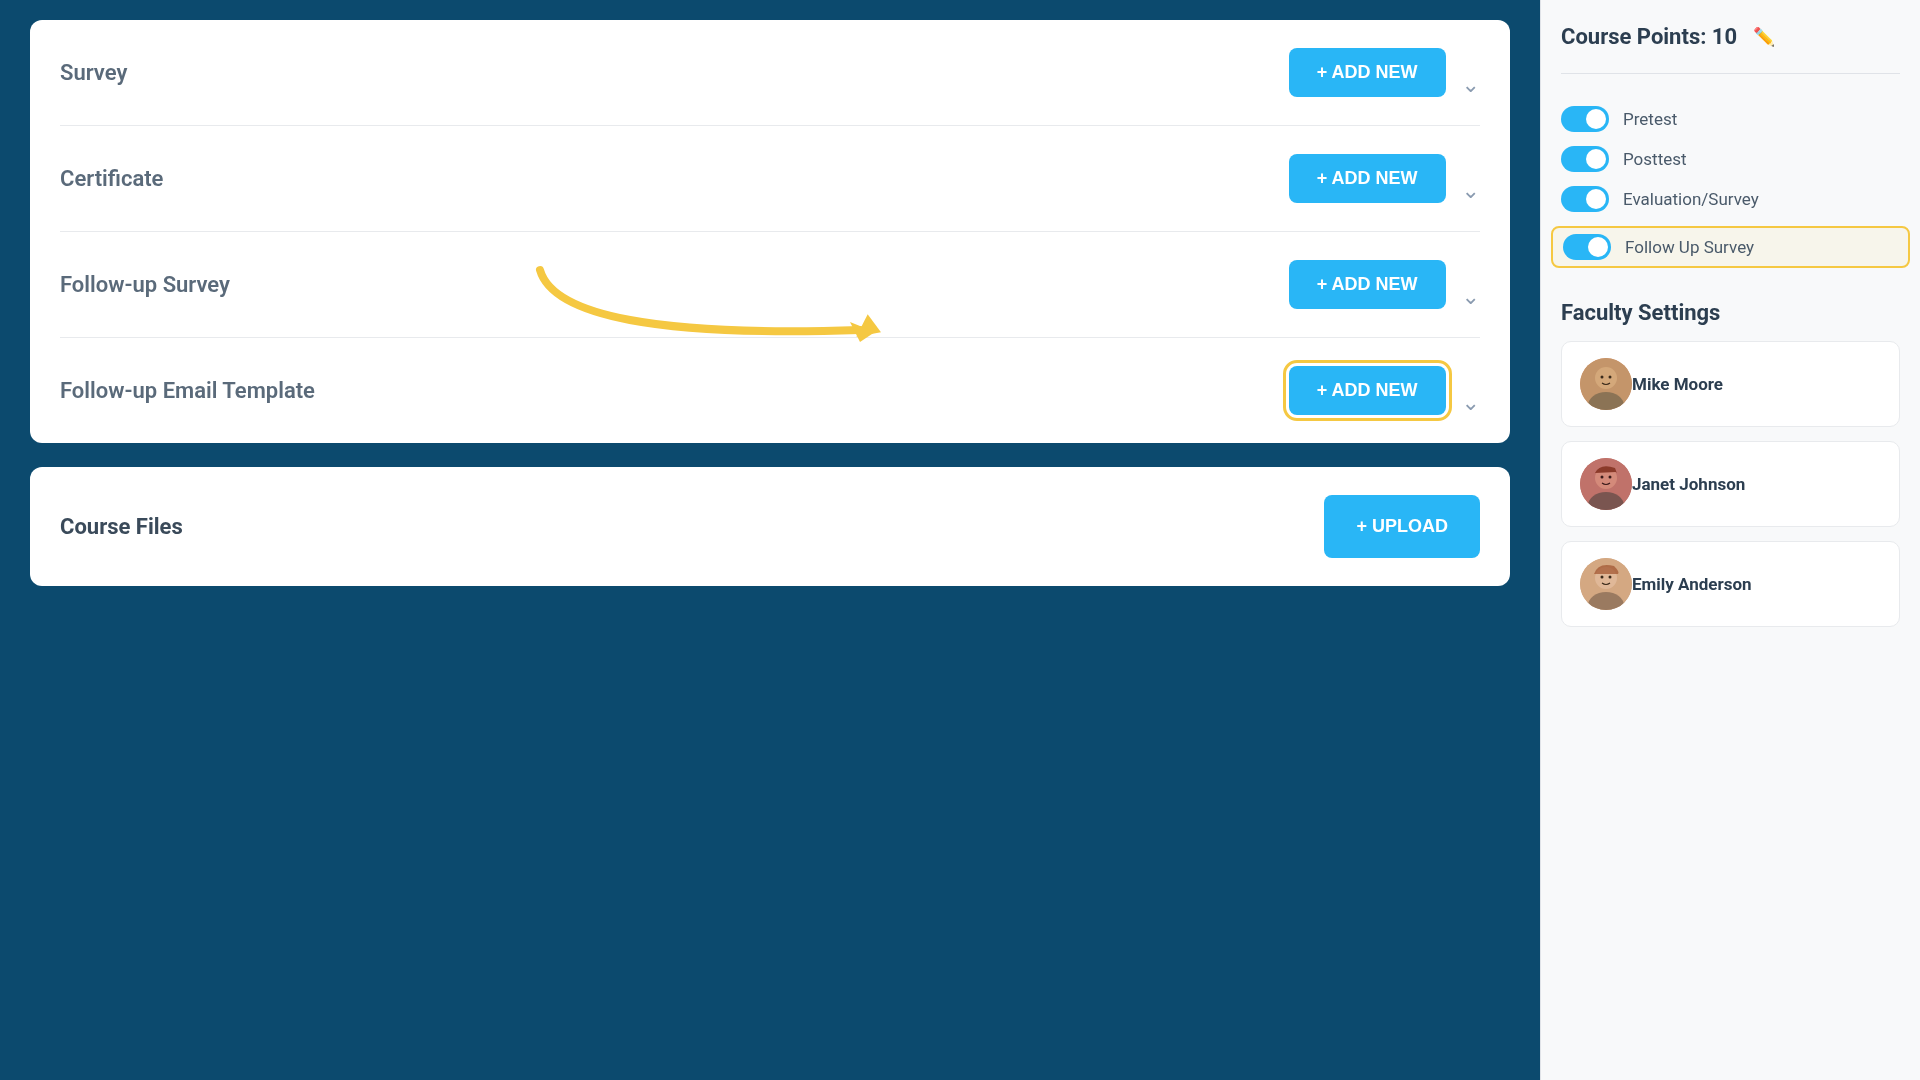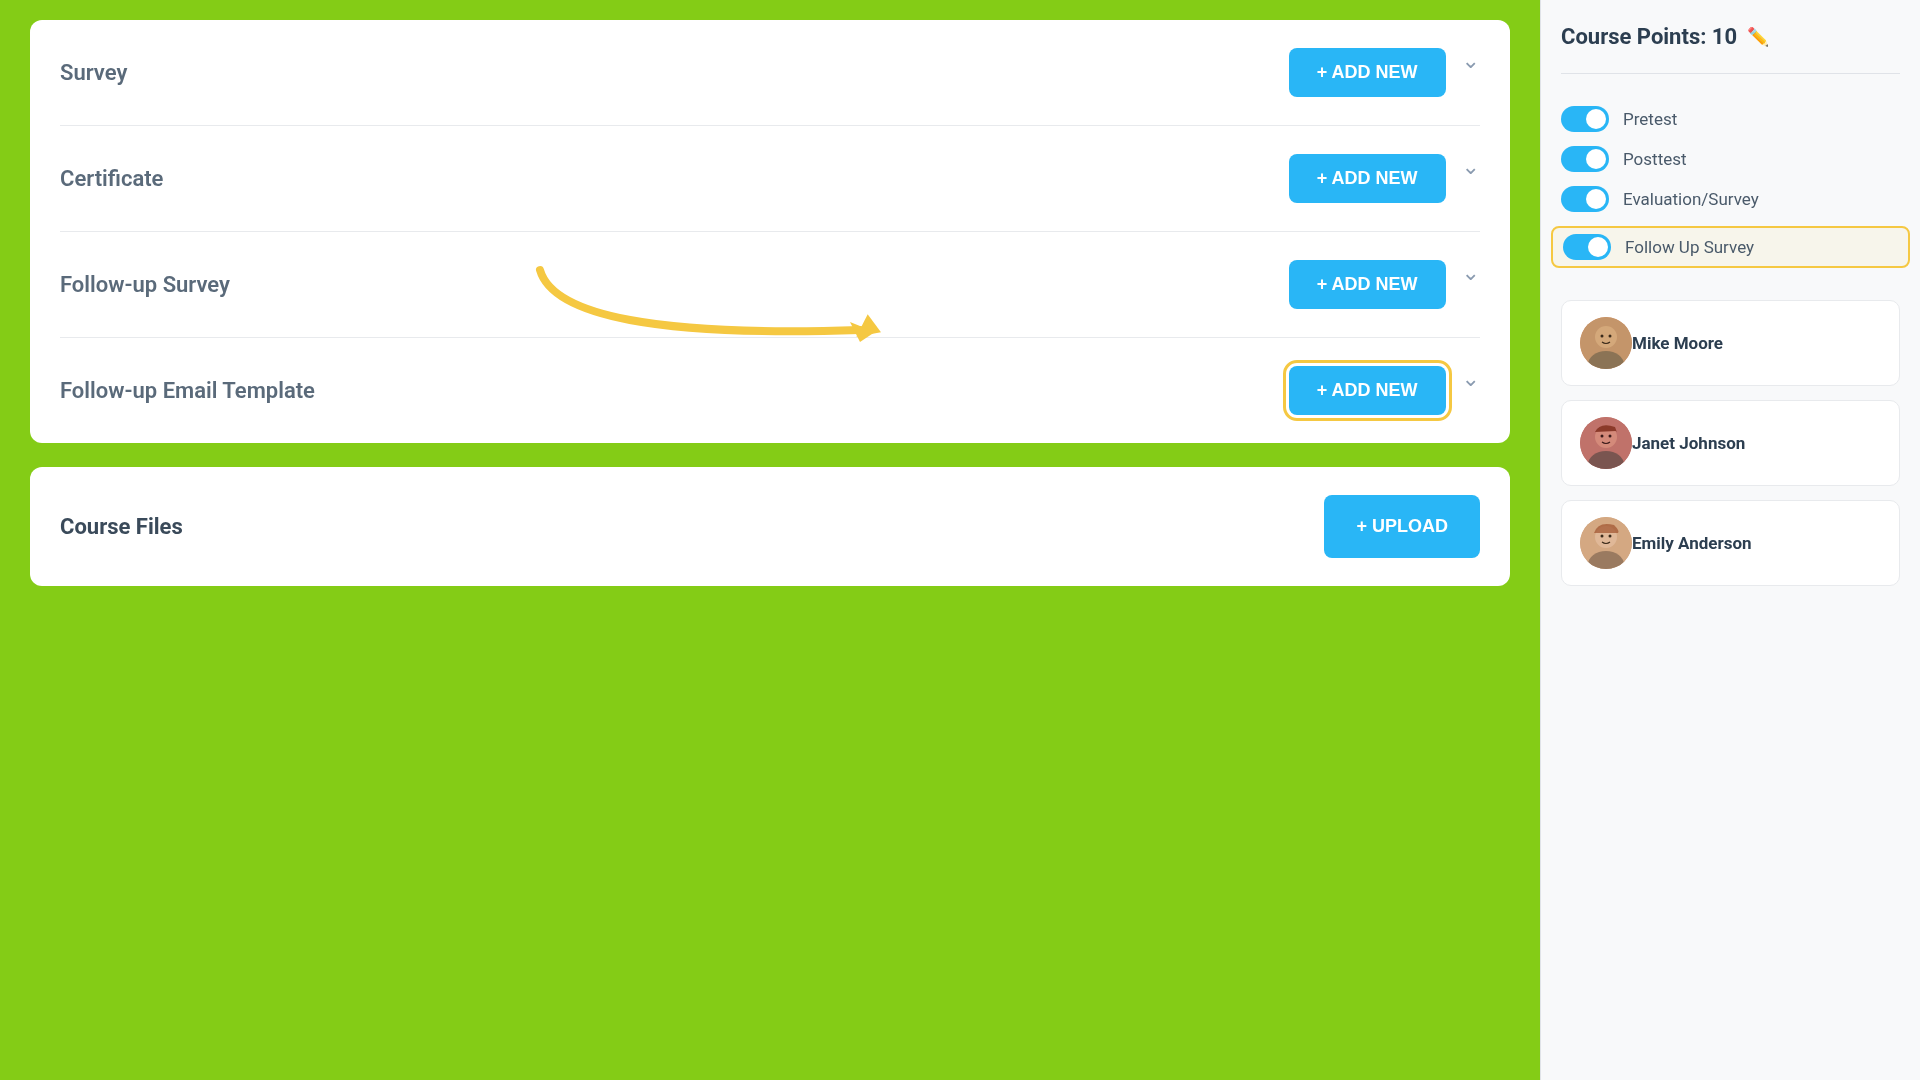--- a/index.html
+++ b/index.html
@@ -8,21 +8,21 @@
       background: #f0f2f5;
       display: flex;
       width: 1920px;
       min-height: 1080px;
     }
 
     
     .main-content {
       flex: 1;
       padding: 20px 30px;
-      background: #84cc16;
+      background: #0c4a6e;
     }
 
     
     .section-card {
       background: #fff;
       border-radius: 12px;
       margin-bottom: 24px;
       padding: 0 30px;
     }
 
@@ -39,21 +39,21 @@
     }
 
     .section-label {
       font-size: 22px;
       font-weight: 600;
       color: #5a6a7a;
     }
 
     .section-right {
       display: flex;
-      align-items: flex-start;
+      align-items: flex-end;
       gap: 16px;
     }
 
     .add-new-btn {
       background: #29b6f6;
       color: #fff;
       border: none;
       border-radius: 8px;
       padding: 14px 28px;
       font-size: 18px;
@@ -124,21 +124,21 @@
       padding-bottom: 24px;
       border-bottom: 1px solid #e0e3e8;
     }
 
     .course-points-title {
       font-size: 22px;
       font-weight: 700;
       color: #2c3e50;
       display: flex;
       align-items: center;
-      gap: 10px;
+      gap: 16px;
     }
 
     .edit-icon {
       font-size: 18px;
       color: #4a5a6a;
       cursor: pointer;
     }
 
     
     .requirements-section {
@@ -342,20 +342,21 @@
       <span class="requirement-label">Evaluation/Survey</span>
     </div>
 
     <div class="requirement-item highlighted-row">
       <div class="toggle"></div>
       <span class="requirement-label">Follow Up Survey</span>
     </div>
   </div>
 
   <div class="faculty-section">
+    <div class="faculty-title">Faculty Settings</div>
 
     <div class="faculty-card">
       <div class="avatar avatar-mike">
         <svg width="52" height="52" viewBox="0 0 52 52" xmlns="http://www.w3.org/2000/svg">
           <circle cx="26" cy="26" r="26" fill="#c4956a"></circle>
           <circle cx="26" cy="20" r="11" fill="#d4a87a"></circle>
           <ellipse cx="26" cy="48" rx="18" ry="14" fill="#8b7355"></ellipse>
           <circle cx="22" cy="19" r="1.5" fill="#3a2a1a"></circle>
           <circle cx="30" cy="19" r="1.5" fill="#3a2a1a"></circle>
           <path d="M 22 25 Q 26 28 30 25" stroke="#3a2a1a" stroke-width="1.2" fill="none"></path>

